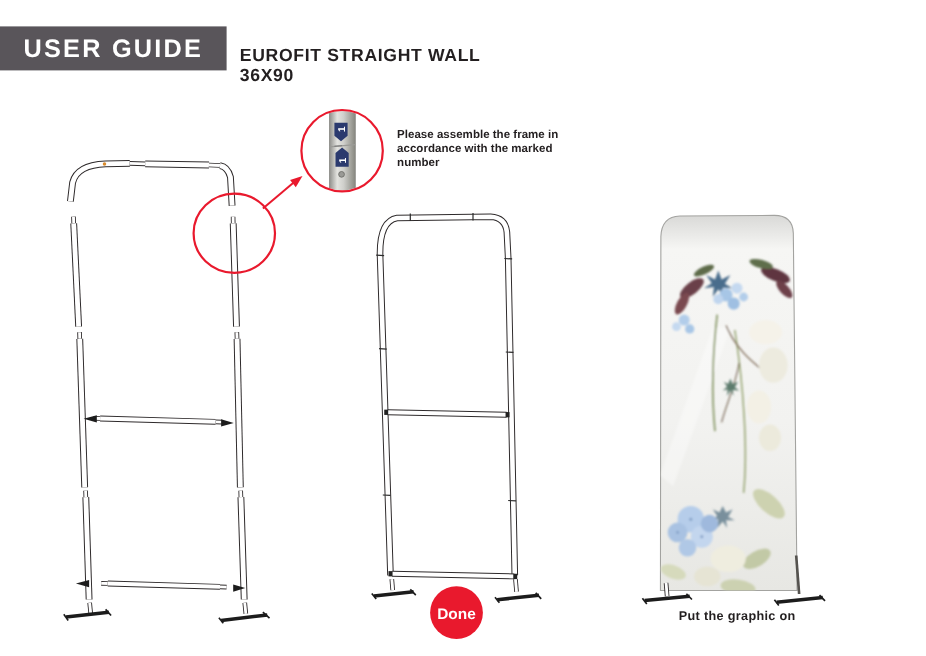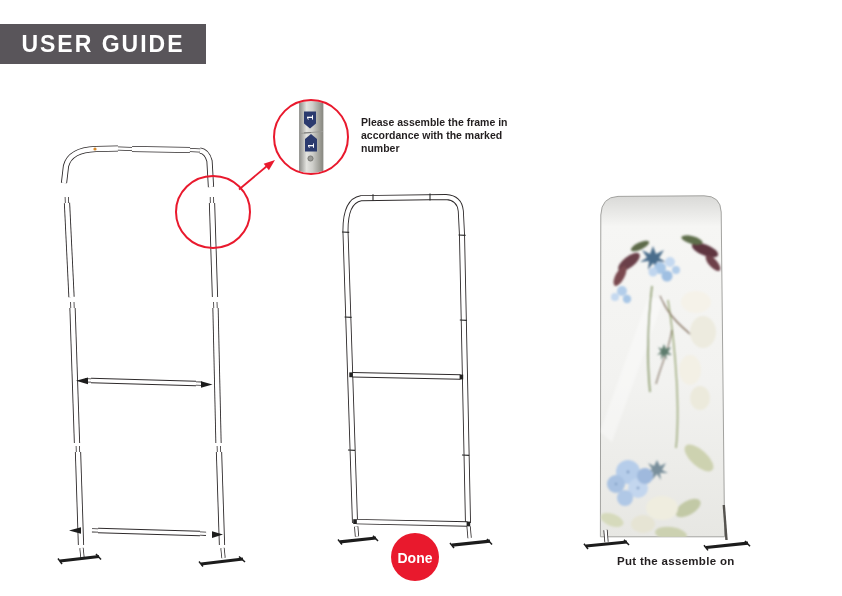--- a/index.html
+++ b/index.html
@@ -293,17 +293,21 @@
         <path class="foot" d="M706,547.5 L748,543.2"></path>
         <path class="foot-tick" d="M704,545.2 L708,550.4"></path>
         <path class="foot-tick" d="M745,541 L750,546.3"></path>
       </g>
     </g>
   </svg>
 
   <div class="banner">
     <span>USER GUIDE</span>
   </div>
+  <div class="title-block">
+    <div>EUROFIT STRAIGHT WALL</div>
+    <div>36X90</div>
+  </div>
 
   <div class="instruction">Please assemble the frame in accordance with the marked number</div>
-  <div class="caption">Put the assemble on</div>
+  <div class="caption">Put the graphic on</div>
 
 </div>
 
 </body></html>

